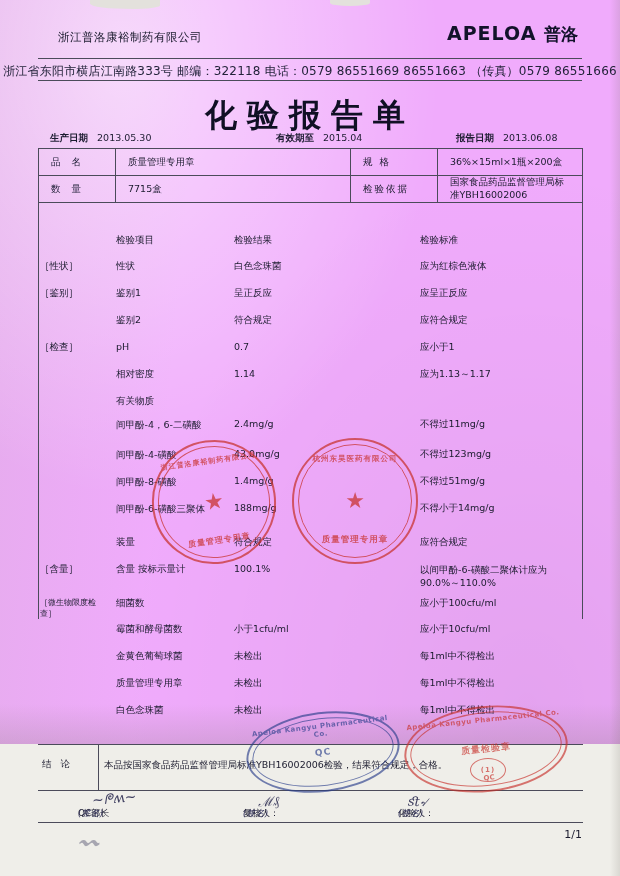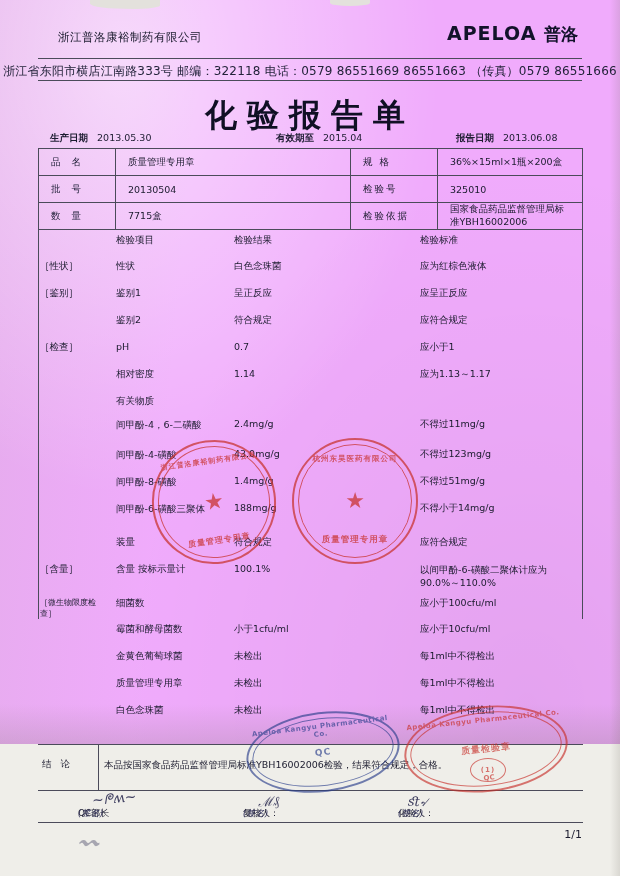--- a/index.html
+++ b/index.html
@@ -227,26 +227,20 @@
 
   <table class="tbl">
     <tbody>
         <tr>
       <td class="lbl">品  名</td>
       <td class="val">质量管理专用章</td>
       <td class="lbl2">规  格</td>
       <td class="val2">36%×15ml×1瓶×200盒</td>
     </tr>
     <tr>
-      <td class="lbl">批  号</td>
-      <td class="val">20130504</td>
-      <td class="lbl2">检验号</td>
-      <td class="val2">325010</td>
-    </tr>
-    <tr>
       <td class="lbl">数  量</td>
       <td class="val">7715盒</td>
       <td class="lbl2">检验依据</td>
       <td class="val2">国家食品药品监督管理局标准YBH16002006</td>
     </tr>
   </tbody>
     </table>
 
   <div class="side-l"></div>
   <div class="side-r"></div>

